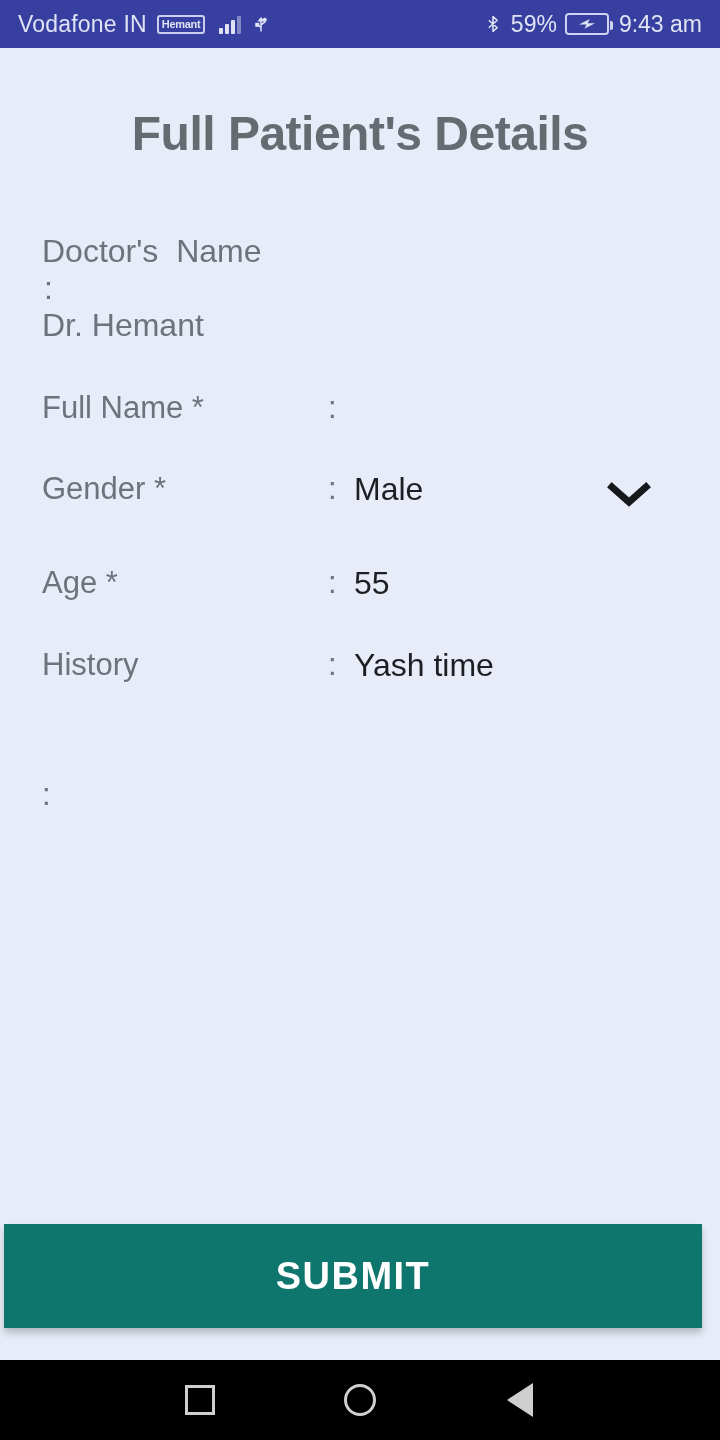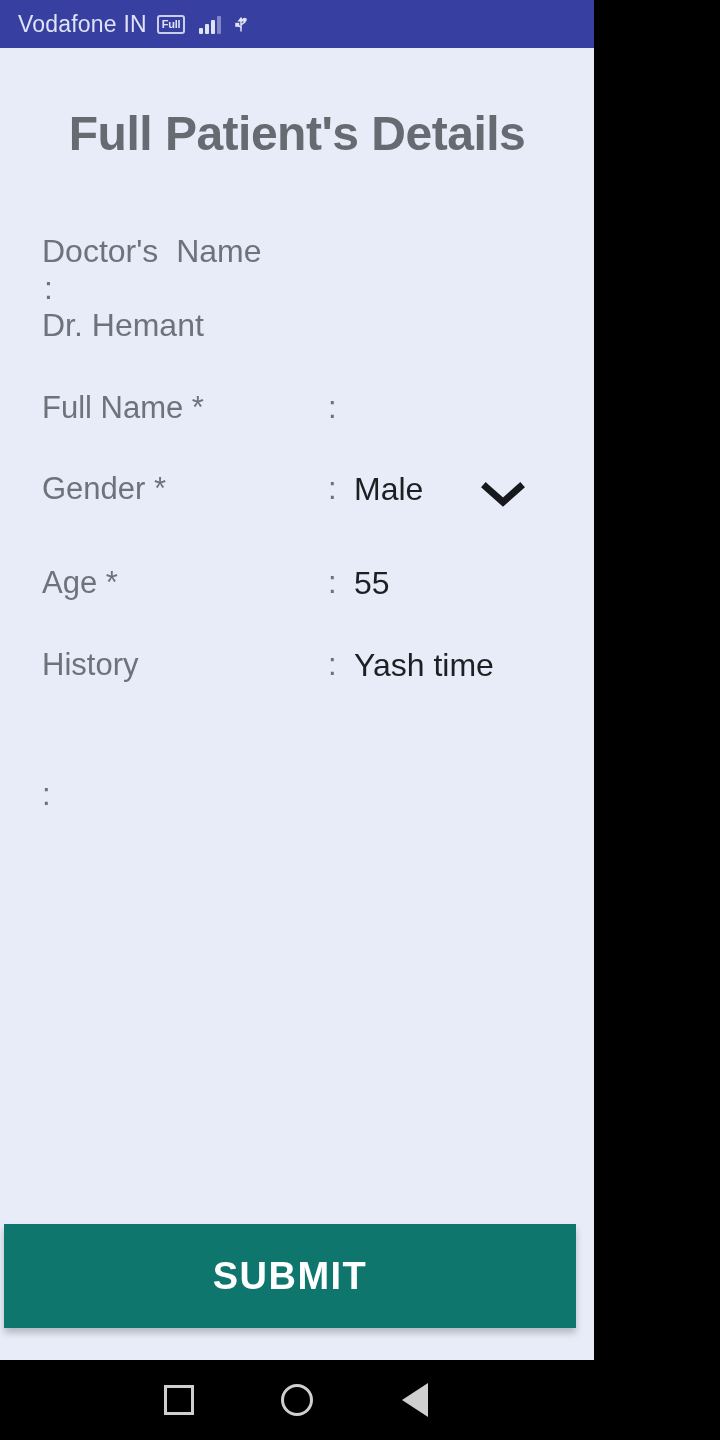--- a/index.html
+++ b/index.html
@@ -4,21 +4,21 @@
 <style>
   * { margin:0; padding:0; box-sizing:border-box; }
   html, body {
     width:720px; height:1440px;
     background:#000;
     font-family:"Liberation Sans", sans-serif;
     overflow:hidden;
   }
   #screen {
     position:relative;
-    width:594px; height:1440px;
+    width:720px; height:1440px;
     background:#e7ecf8;
     display:flex; flex-direction:column;
   }
 
   
   #status-bar {
     height:48px; flex:0 0 48px;
     background:#373fa0;
     display:flex; align-items:center;
     padding:0 18px;
@@ -131,38 +131,52 @@
   }
 </style>
 </head>
 <body>
 
 <div id="screen">
 
   <div id="status-bar">
     <div class="sb-left">
       <span class="carrier">Vodafone IN</span>
-      <span class="volte-badge">Full</span>
+      <span class="volte-badge">Hemant</span>
       <span class="signal">
           <i></i>
           <i></i>
           <i></i>
           <i></i>
         </span>
       <span>
         <svg class="usb-ico" viewBox="0 0 24 24" fill="none" stroke="#dfe3f4" stroke-width="1.8">
           <path d="M12 21V5"></path>
             <path d="M12 5l-2.4 3h4.8L12 5z" fill="#dfe3f4"></path>
           <path d="M12 13l4.5-3.2v-2"></path>
             <circle cx="16.5" cy="7" r="1.6" fill="#dfe3f4"></circle>
           <path d="M12 16l-4.5-3.2"></path>
             <rect x="6" y="11.5" width="3" height="3" fill="#dfe3f4"></rect>
         </svg>
       </span>
     </div>
+    <div class="sb-right">
+      <span>
+        <svg class="bt-ico" viewBox="0 0 24 24" fill="none" stroke="#dfe3f4" stroke-width="1.9" stroke-linejoin="round">
+          <path d="M7 7.5l10 9L12 21V3l5 4.5-10 9"></path>
+        </svg>
+      </span>
+      <span class="batt-pct">59%</span>
+      <span class="battery">
+        <svg width="22" height="14" viewBox="0 0 22 14" fill="#dfe3f4">
+            <path d="M3 7.6h7.6l-2.2 4.2L19 6.2h-7.4l2.2-4.2z"></path>
+          </svg>
+      </span>
+      <span class="clock">9:43 am</span>
+    </div>
   </div>
 
   <div id="content">
 
     <div id="page-title">Full Patient's Details</div>
 
     <div class="form">
 
       <div class="row" id="row-doctor" style="padding-bottom:48px;flex-direction:column;">
         <span class="d-label">Doctor's  Name</span>

